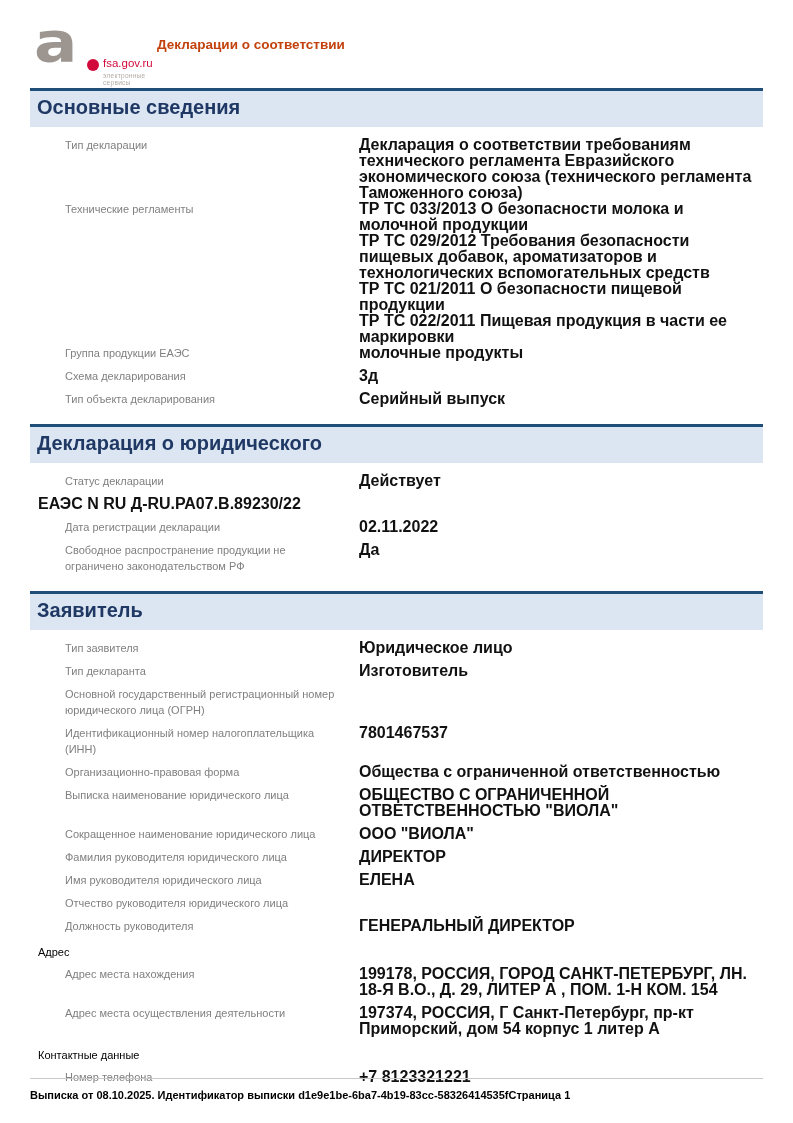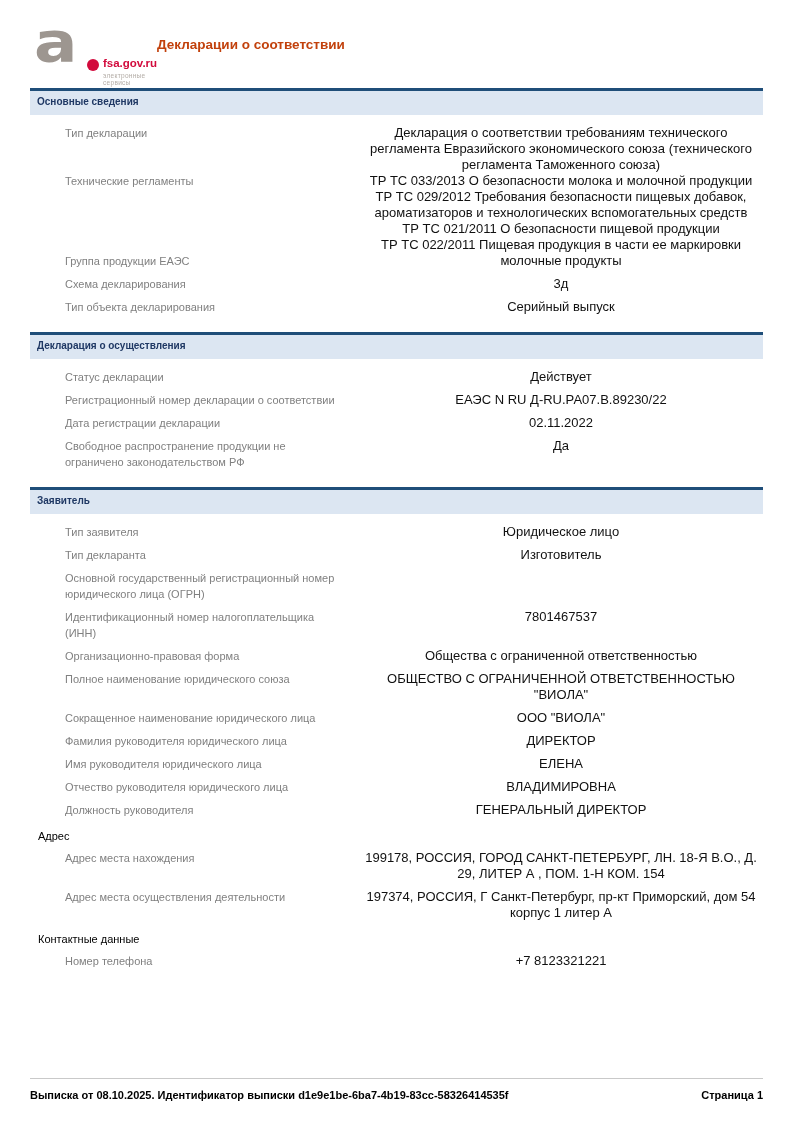--- a/index.html
+++ b/index.html
@@ -11,47 +11,46 @@
   .content{position:absolute;left:30px;right:30px;top:28px;}
   
   .header-row{display:flex;align-items:flex-start;height:60px;}
   .logo{position:relative;width:127px;height:56px;flex:none;}
   .logo-a{
     position:absolute;left:4px;top:-14px;font-family:"DejaVu Sans",sans-serif;
     font-weight:700;font-size:56px;line-height:1;color:#9d9690;
     transform:scaleX(1.15);transform-origin:left top;
   }
   .logo-dot{position:absolute;left:57px;top:31px;width:12px;height:12px;border-radius:50%;background:#d20a3c;}
-  .logo-domain{position:absolute;left:73px;top:29px;font-size:11.5px;font-weight:700;color:#d20a3c;}
+  .logo-domain{position:absolute;left:73px;top:29px;font-size:11.5px;font-weight:400;color:#d20a3c;}
   .logo-tagline{position:absolute;left:73px;top:44px;font-size:6.5px;color:#b3aca6;letter-spacing:.3px;}
   .doc-title{font-size:13.5px;font-weight:700;color:#c2410c;margin-top:9px;}
   
   .section-header{
     border-top:3px solid #1f4e79;background:#dce6f2;color:#1f3864;
-    font-weight:700;font-size:10px;padding:5px 15px 8px 7px;margin-top:6px;
+    font-weight:700;font-size:20px;padding:5px 15px 8px 7px;margin-top:6px;
   }
   .sections > .section-header:first-child{margin-top:0;}
   .section-body{padding:10px 0 4px 8px;}
   .row{display:flex;margin-bottom:7px;}
   .row.tight{margin-bottom:0;}
   .label{
     width:294px;flex:none;box-sizing:border-box;padding-right:14px;
     color:#808080;font-size:11px;line-height:16px;margin-left:27px;
   }
   .value{
-    flex:1;font-size:13px;line-height:16px;font-weight:400;color:#111;
+    flex:1;font-size:16px;line-height:16px;font-weight:700;color:#111;
     white-space:pre-line;
-    text-align:center;
   }
   .subheader{font-size:11px;font-weight:400;color:#000;margin:10px 0 6px 0;line-height:16px;}
   
   .footer{
     position:absolute;left:30px;right:30px;bottom:22px;
     border-top:1px solid #c9c9c9;padding-top:10px;
-    display:flex;justify-content:space-between;
+    display:flex;
     font-size:11px;font-weight:700;color:#000;
   }
 </style>
 </head>
 <body>
 
 <div class="page">
   <div class="content">
 
     <div class="header-row">
@@ -84,28 +83,27 @@
           </div>
           <div class="row">
             <div class="label">Схема декларирования</div>
             <div class="value">3д</div>
           </div>
           <div class="row">
             <div class="label">Тип объекта декларирования</div>
             <div class="value">Серийный выпуск</div>
           </div>
         </div>
-        <div class="section-header">Декларация о осуществления</div>
+        <div class="section-header">Декларация о юридического</div>
         <div class="section-body">
           <div class="row">
             <div class="label">Статус декларации</div>
             <div class="value">Действует</div>
           </div>
           <div class="row">
-            <div class="label">Регистрационный номер декларации о соответствии</div>
             <div class="value">ЕАЭС N RU Д-RU.РА07.В.89230/22</div>
           </div>
           <div class="row">
             <div class="label">Дата регистрации декларации</div>
             <div class="value">02.11.2022</div>
           </div>
           <div class="row">
             <div class="label">Свободное распространение продукции не ограничено законодательством РФ</div>
             <div class="value">Да</div>
           </div>
@@ -125,38 +123,37 @@
           </div>
           <div class="row">
             <div class="label">Идентификационный номер налогоплательщика (ИНН)</div>
             <div class="value">7801467537</div>
           </div>
           <div class="row">
             <div class="label">Организационно-правовая форма</div>
             <div class="value">Общества с ограниченной ответственностью</div>
           </div>
           <div class="row">
-            <div class="label">Полное наименование юридического союза</div>
+            <div class="label">Выписка наименование юридического лица</div>
             <div class="value">ОБЩЕСТВО С ОГРАНИЧЕННОЙ ОТВЕТСТВЕННОСТЬЮ "ВИОЛА"</div>
           </div>
           <div class="row">
             <div class="label">Сокращенное наименование юридического лица</div>
             <div class="value">ООО "ВИОЛА"</div>
           </div>
           <div class="row">
             <div class="label">Фамилия руководителя юридического лица</div>
             <div class="value">ДИРЕКТОР</div>
           </div>
           <div class="row">
             <div class="label">Имя руководителя юридического лица</div>
             <div class="value">ЕЛЕНА</div>
           </div>
           <div class="row">
             <div class="label">Отчество руководителя юридического лица</div>
-            <div class="value">ВЛАДИМИРОВНА</div>
           </div>
           <div class="row">
             <div class="label">Должность руководителя</div>
             <div class="value">ГЕНЕРАЛЬНЫЙ ДИРЕКТОР</div>
           </div>
           <div class="subheader">Адрес</div>
           <div class="row">
             <div class="label">Адрес места нахождения</div>
             <div class="value">199178, РОССИЯ, ГОРОД САНКТ-ПЕТЕРБУРГ, ЛН. 18-Я В.О., Д. 29, ЛИТЕР А , ПОМ. 1-Н КОМ. 154</div>
           </div>

